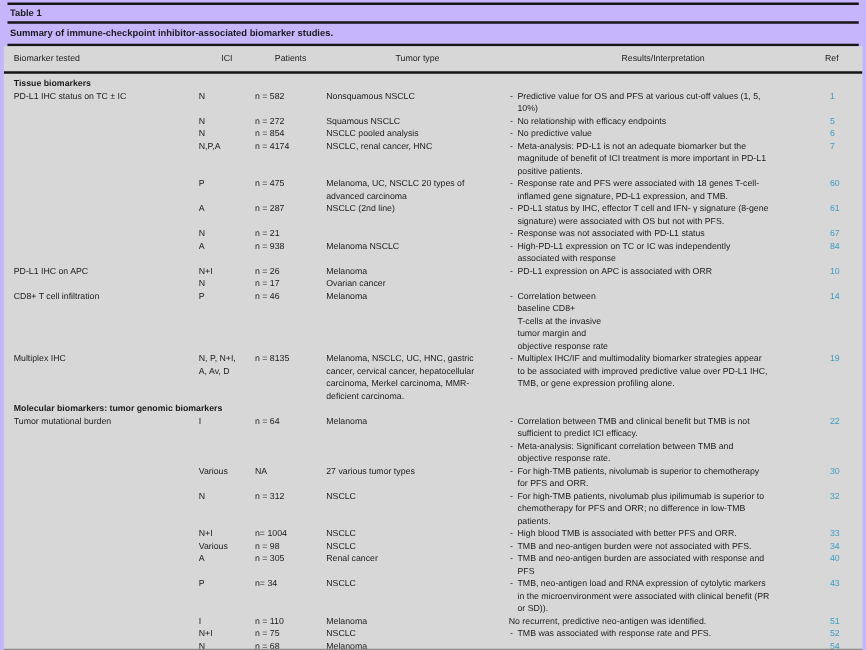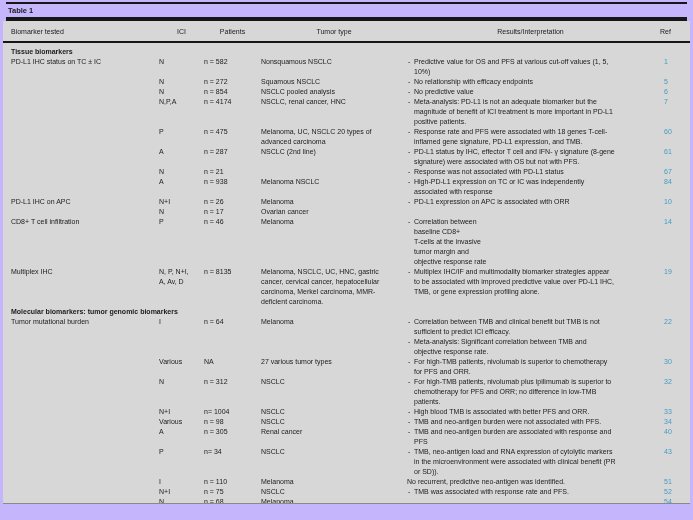--- a/index.html
+++ b/index.html
@@ -33,20 +33,21 @@
        text-decoration:none;cursor:pointer;}
 </style>
 </head>
 <body>
 
 <div class="page">
   <div class="top">
     <div class="rule-top"></div>
     <div class="tbl-label">Table 1</div>
     <div class="rule-thick"></div>
+    <div class="caption">Summary of immune-checkpoint inhibitor-associated biomarker studies.</div>
     <div class="rule-mid"></div>
   </div>
 
   <div class="tbody">
     <div class="hdr">
       <div class="h h-bio">Biomarker tested</div>
       <div class="h h-ici">ICI</div>
       <div class="h h-pat">Patients</div>
       <div class="h h-tum">Tumor type</div>
       <div class="h-reswrap">

